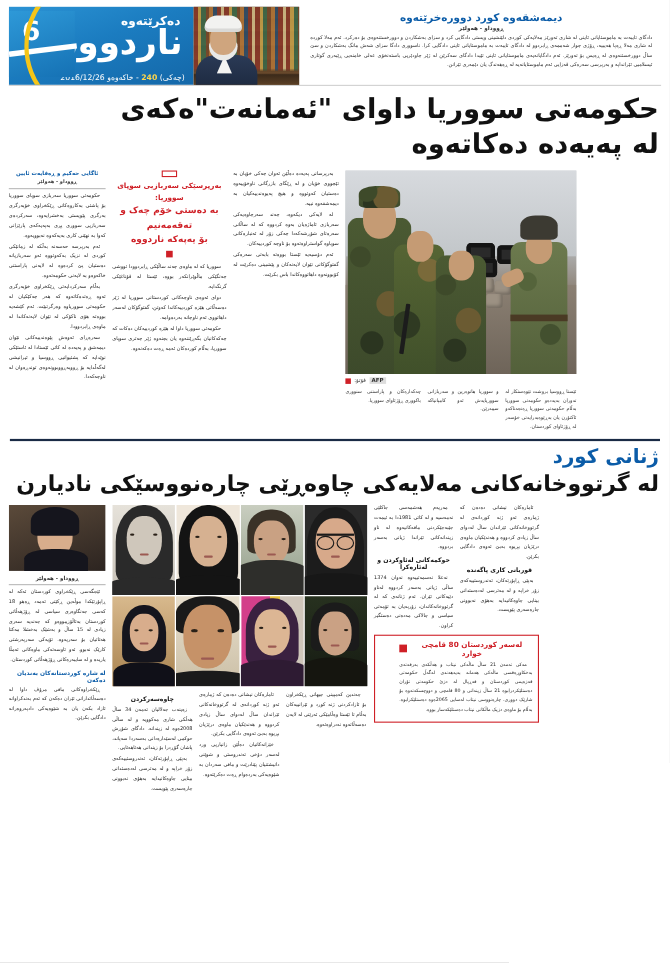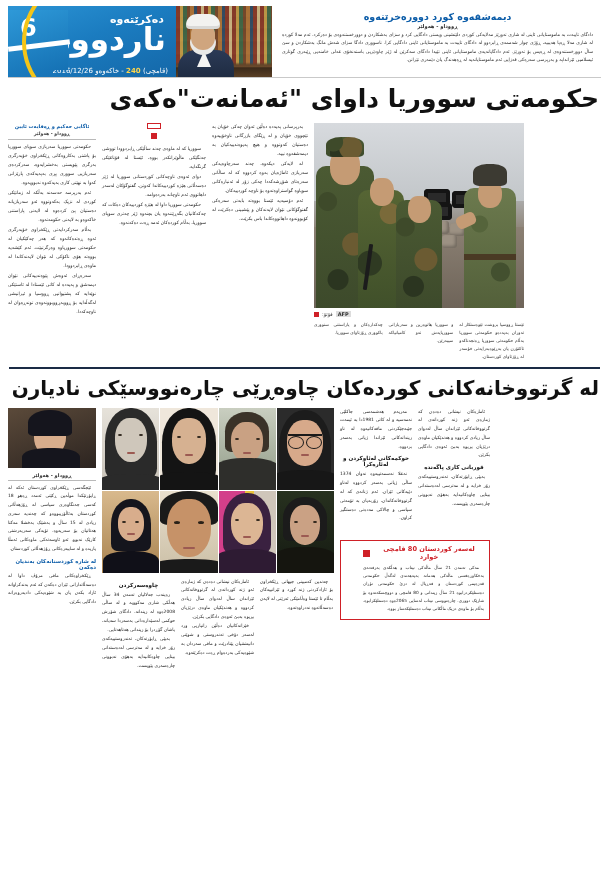--- a/index.html
+++ b/index.html
@@ -406,21 +406,21 @@
   }
   .pf-mouth {
     position:absolute; left:50%; transform:translateX(-50%);
     width:8px; height:2px; background:#9c5a52; border-radius:2px;
   }
 
   
   .redbox {
     border: 1.4px solid #cf2027;
     padding: 4px 5px 5px 22px;
-    margin-top: 16px;
+    margin-top: 1px;
     direction: rtl;
     position: relative;
   }
   .redbox-title {
     color:#cf2027; font-weight:bold; font-size: 6.6px;
     text-align:center; margin-bottom: 3px;
     display:flex; flex-direction: row-reverse; align-items:center;
     justify-content:center; gap:4px;
   }
   .redbox-title .mk { width:7px; height:7px; background:#cf2027; flex:0 0 auto; }
@@ -456,21 +456,21 @@
           <line x1="16" y1="47" x2="20" y2="38"></line>
           <line x1="8" y1="39" x2="16" y2="33"></line>
           <line x1="4" y1="27" x2="14" y2="27"></line>
           <line x1="8" y1="15" x2="16" y2="21"></line>
           <line x1="16" y1="7" x2="20" y2="16"></line>
         </g>
       </svg>
       <div class="logo-kurdistani">دەکرێتەوە</div>
       <div class="logo-rudaw">ناردووە</div>
       <div class="logo-date">
-        <span>(قامچی)</span>
+        <span>(چەکی)</span>
         <span class="issue">240</span>
         <span>- خاکەوەو</span>
         <span>2016/12/26</span>
       </div>
     </div>
 
     <div class="masthead-photo">
       <div class="mp-shelf"></div>
       <div class="mp-books"></div>
       <div class="mp-person">
@@ -486,37 +486,43 @@
       <div class="mh-title">دیمەشقەوە کورد دوورەخرێتەوە</div>
       <div class="mh-byline">ڕووداو - هەولێر</div>
       <div class="mh-body">دادگای تایبەت بە ماموستایانی ئاینی لە شاری تەورێز مەلایەکی کوردی دلێنشینی ویستی دادگایی کرد و سزای بەشکاردن و دوورخستنەوەی بۆ دەرکرد. ئەم مەلا کوردە لە شاری مەلا ڕەپا هەیبیە، ڕۆژی چوار شەممەی ڕابردوو لە دادگای تایبەت بە ماموستایانی ئاینی دادگایی کرا. ناسووری دادگا سزای شەش مانگ بەشکاردن و سێ ساڵ دوورخستنەوەی لە ڕەیس بۆ تەورێز. ئەم دادگایانەیەی ماموستایانی ئاینی تێیدا دادگای سەکرێن لە ژێر چاودێریی باستەنخۆی عەلی خامنەیی ڕێبەری گوتاری ئیسلامیی ئێرانداپە و بەرپرسی سەرەکی قەزایی ئەم ماموستایانەیە لە ڕەهەندگ یان دێمەری تێرانن.</div>
     </div>
   </div>
 
   <div class="story-top">
 
     <div class="headline">
       <span>حکومەتی سووریا داوای "ئەمانەت"ەکەی</span>
+      <span class="l2">لە پەیەدە دەکاتەوە</span>
     </div>
 
     <div class="top-body">
 
       <div class="col col-narrow">
         <div class="sidebar-head">
           <span>ئاگایی حەکیم و ڕەفایەت ئایین</span>
           <span class="sub">ڕووداو - هەولێر</span>
         </div>
         <p>حکومەتی سووریا سەربازی سوپای سووریا بۆ پاشتی بەکاروەکانی ڕێکخراوی خۆبەرگری بەرگری پێویستی بەخشرایەوە، سەرکردەی سەربازیی سووری پڕی بەپەیەکەی پارێزانی کەوا بە نهێنی کاری بەیەکەوە نەبوویەوە.</p>
         <p>ئەم بەرپرسە حەسەنە بەڵکە لە زمانێکی کوردی لە نزیک بەکەوتووە ئەو سەربازیانە دەستیان پێ کردەوە لە لایەنی پاراستنی خاکەوەو بە لایەنی حکومەتەوە.</p>
         <p>بەڵام سەرکردایەتی ڕێکخراوی خۆبەرگری ئەوە ڕەتدەکاتەوە کە هەر چەکێکیان لە حکومەتی سووریاوە وەرگرتبێت. ئەم کێشەیە بووەتە هۆی ناکۆکی لە نێوان لایەنەکاندا لە ماوەی ڕابردوودا.</p>
         <p>سەرەڕای ئەوەش پێوەندییەکانی نێوان دیمەشق و پەیەدە لە کاتی ئێستادا لە ئاستێکی نوێدایە کە پشتیوانیی ڕووسیا و ئیرانیشی لەگەڵدایە بۆ ڕووبەڕووبوونەوەی توندڕەوان لە ناوچەکەدا.</p>
       </div>
 
       <div class="col mid-col">
         <div class="red-rule"></div>
+        <div class="sub-red">
+          <span class="sr1">بەرپرسێکی سەربازیی سوپای سووریا:</span>
+          <span>بە دەستی خۆم چەک و تەقەمەنیم</span><br>
+          <span>بۆ یەپەکە ناردووە</span>
+        </div>
         <div class="red-sq"></div>
         <div style="height:6px"></div>
         <p>سووریا کە لە ماوەی چەند ساڵێکی ڕابردوودا تووشی جەنگێکی ماڵوێرانکەر بووە، ئێستا لە قۆناغێکی گرنگدایە.</p>
         <p>دوای ئەوەی ناوچەکانی کوردستانی سووریا لە ژێر دەسەڵاتی هێزە کوردییەکاندا کەوتن، گفتوگۆکان لەسەر داهاتووی ئەم ناوچانە بەردەوامە.</p>
         <p>حکومەتی سووریا داوا لە هێزە کوردییەکان دەکات کە چەکەکانیان بگەڕێننەوە یان بچنەوە ژێر چەتری سوپای سووریا، بەڵام کوردەکان ئەمە ڕەت دەکەنەوە.</p>
       </div>
 
       <div class="col mid-col2">
         <p>بەرپرسانی پەیەدە دەڵێن ئەوان چەکی خۆیان بە تێچووی خۆیان و لە ڕێگای بازرگانی ناوخۆییەوە دەستیان کەوتووە و هیچ پەیوەندییەکیان بە دیمەشقەوە نییە.</p>
         <p>لە لایەکی دیکەوە، چەند سەرچاوەیەکی سەربازی ئاماژەیان بەوە کردووە کە لە ساڵانی سەرەتای شۆڕشەکەدا چەکی زۆر لە ئەنبارەکانی سوپاوە گواستراوەتەوە بۆ ناوچە کوردییەکان.</p>
@@ -573,21 +579,22 @@
           <div class="cap" style="width:66px">ئێستا ڕووسیا بروشت تێوەستکار لە تەوران بەیەدەو حکومەتی سووریا بەڵام حکومەتی سووریا ڕەنجەناکەو ئاکتۆرن یان بەڕێوەبەرایەتی خۆسەر لە ڕۆژئاوای کوردستان.</div>
         </div>
       </div>
 
     </div>
   </div>
 
   <div class="divider"></div>
 
   <div class="story-bottom">
-    <div class="headline2">لە گرتووخانەکانی کوردەکان چاوەڕێی چارەنووسێکی نادیارن</div>
+    <div class="kicker">ژنانی کورد</div>
+    <div class="headline2">لە گرتووخانەکانی مەلایەکی چاوەڕێی چارەنووسێکی نادیارن</div>
 
     <div class="bottom-body">
 
       <div class="b-col" style="width:88px; flex:0 0 88px;">
         <div class="grid-wrap" style="width:88px; height:60px; overflow:hidden; margin-bottom:4px;">
           <div style="width:88px;height:60px;background:linear-gradient(160deg,#5b4a3a,#2c2420);position:relative;">
             <div style="position:absolute;left:26px;top:10px;width:32px;height:38px;background:#d8ad8c;border-radius:44% 44% 48% 48%;"></div>
             <div style="position:absolute;left:20px;top:2px;width:44px;height:26px;background:#15151d;border-radius:48% 48% 14% 14%;"></div>
             <div style="position:absolute;left:14px;bottom:0;width:58px;height:20px;background:#15151d;border-radius:44% 44% 0 0;"></div>
           </div>

